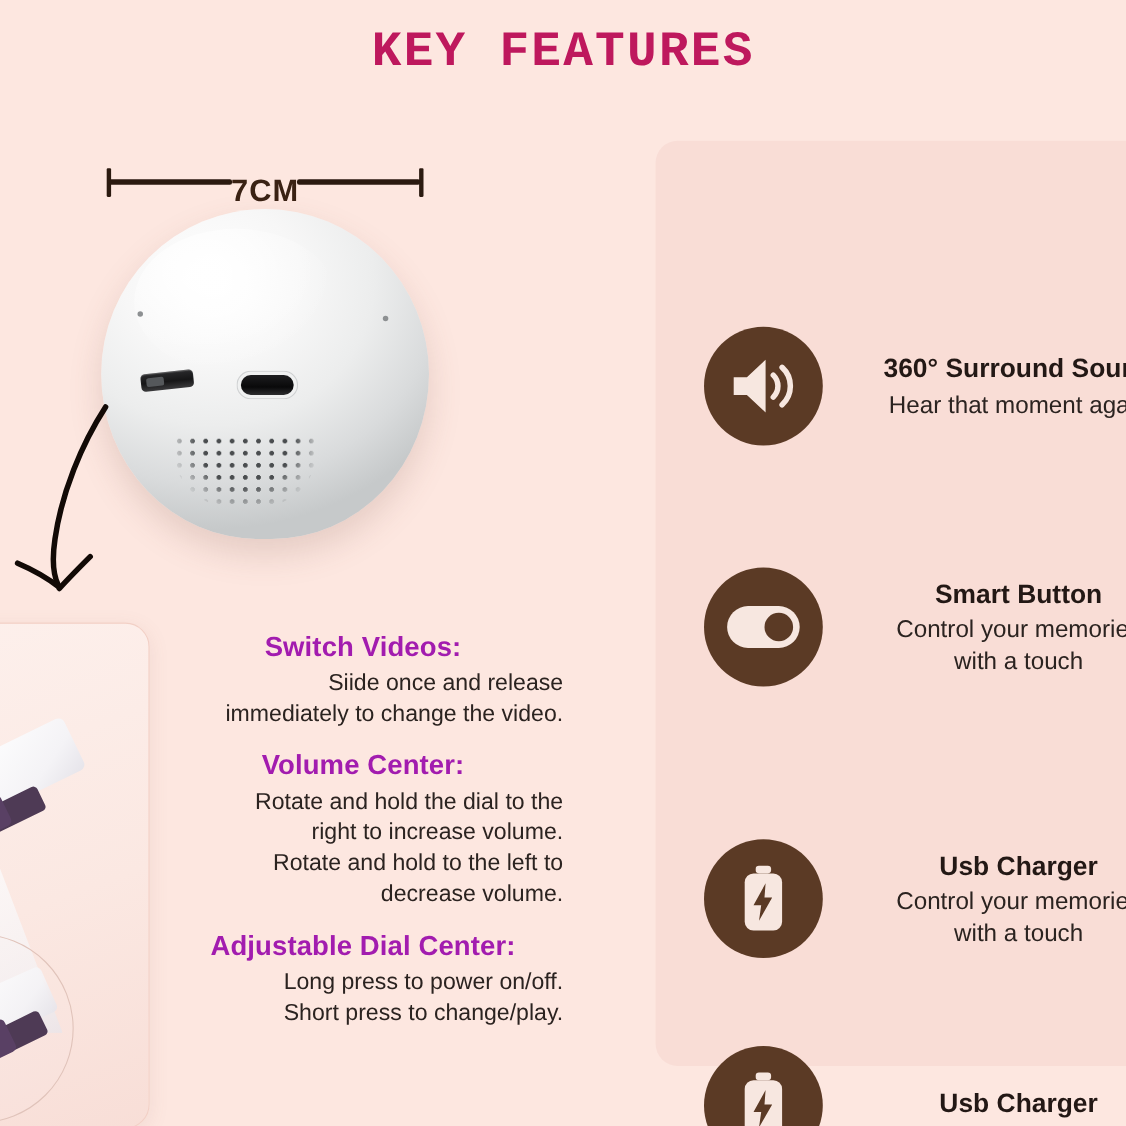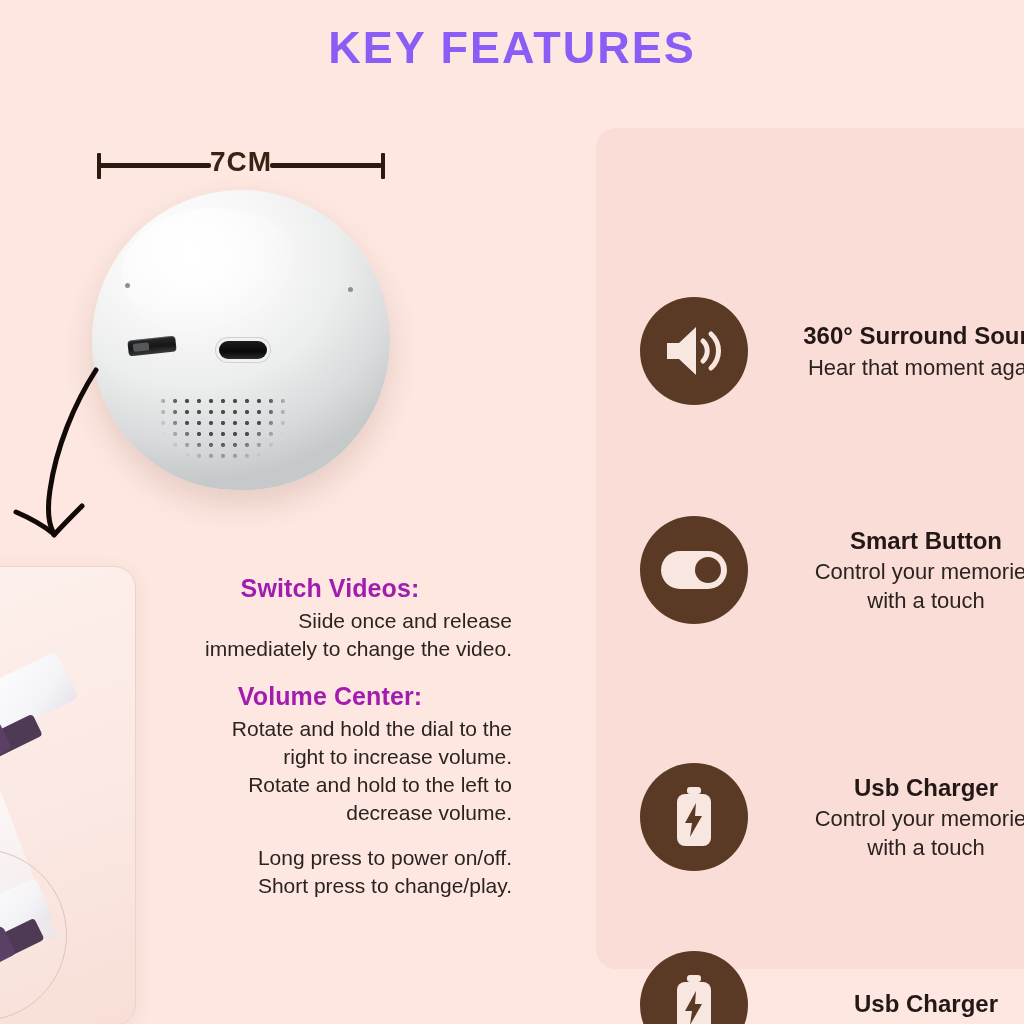--- a/index.html
+++ b/index.html
@@ -27,22 +27,22 @@
   
   .page-title {
     position: absolute;
     left: 0;
     top: 22px;
     width: 1024px;
     text-align: center;
     font-size: 45px;
     font-weight: 700;
     letter-spacing: 2.0px;
-    color: #8b5cf6;
-    font-family: Liberation Sans, sans-serif;
+    color: #be185d;
+    font-family: Liberation Mono, monospace;
     white-space: nowrap;
   }
 
   
   .dimension {
     position: absolute;
     left: 97px;
     top: 146px;
     width: 288px;
     height: 40px;
@@ -62,21 +62,21 @@
     top: 17px;
     height: 5px;
     background: #2b1a10;
     border-radius: 2px;
   }
   .dim-bar.a { left: 2px;   width: 112px; }
   .dim-bar.b { left: 173px; width: 112px; }
   .dim-label {
     position: absolute;
     left: 104px;
-    top: 0px;
+    top: 12px;
     width: 80px;
     text-align: center;
     font-size: 28px;
     font-weight: 700;
     letter-spacing: 1px;
     color: #3a2214;
   }
 
   
   .device {
@@ -373,20 +373,21 @@
 immediately to change the video.</div>
     </div>
     <div class="tc-block">
       <div class="tc-head">Volume Center:</div>
       <div class="tc-body">Rotate and hold the dial to the
 right to increase volume.
 Rotate and hold to the left to
 decrease volume.</div>
     </div>
     <div class="tc-block">
+      <div class="tc-head">Adjustable Dial Center:</div>
       <div class="tc-body">Long press to power on/off.
 Short press to change/play.</div>
     </div>
   </div>
 
   <div class="feature-card">
 
     <div class="feature-row r0">
       <div class="icon-circle">
         <svg width="62" height="56" viewBox="0 0 62 56">

